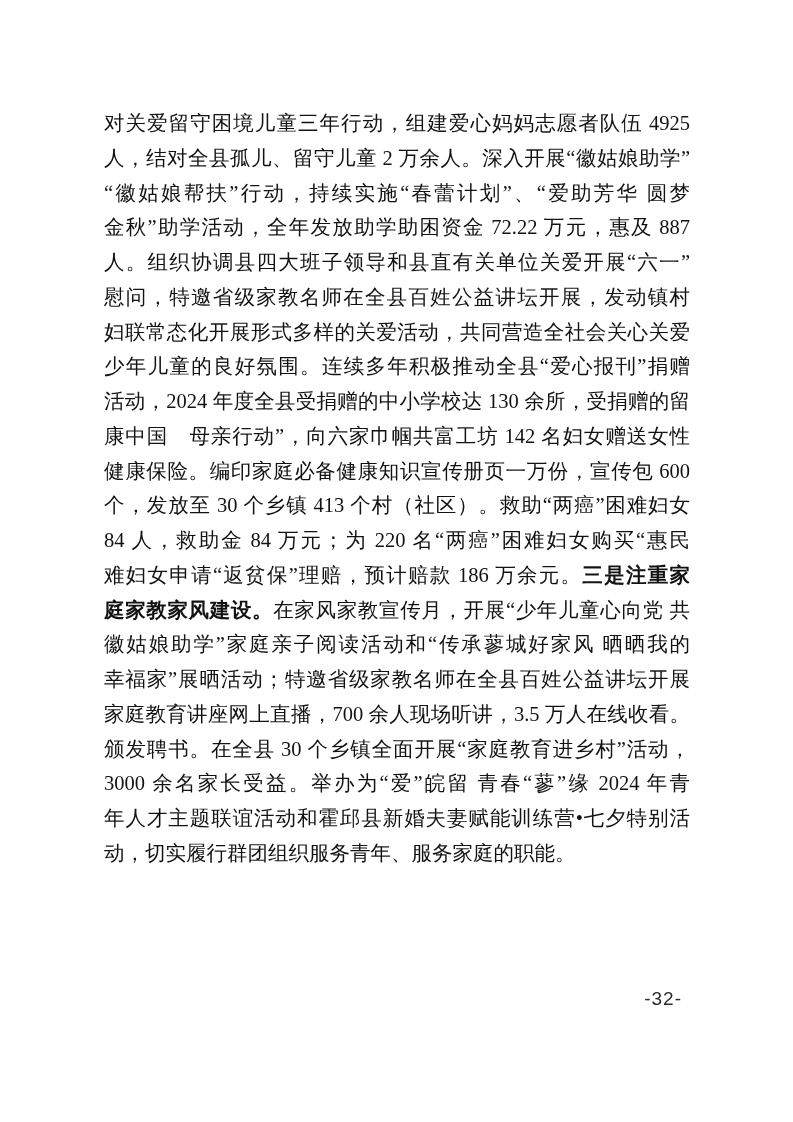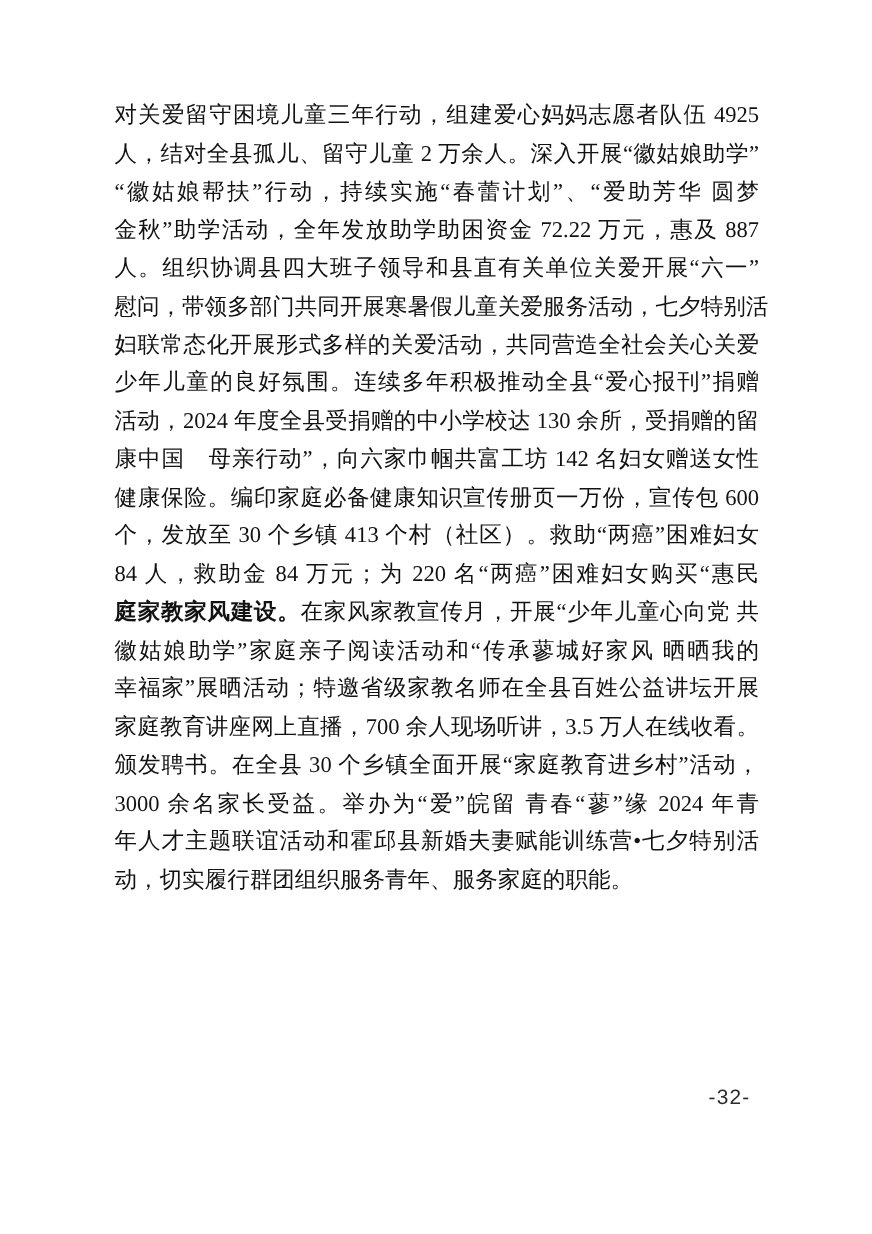--- a/index.html
+++ b/index.html
@@ -11,21 +11,21 @@
     position: relative;
     width: 793px;
     height: 1122px;
     background: #ffffff;
     overflow: hidden;
     font-family: "Liberation Serif", "DejaVu Serif", serif;
   }
   .text-block {
     position: absolute;
     left: 104px;
-    top: 88px;
+    top: 106px;
     width: 586px;
   }
   .line {
     font-size: 20.5px;
     line-height: 34.75px;
     height: 34.75px;
     color: #121212;
     text-align: justify;
     text-align-last: justify;
     white-space: nowrap;
@@ -51,28 +51,29 @@
 </head>
 <body>
 
 <div class="page">
   <div class="text-block">
       <div class="line"><span>对关爱留守困境儿童三年行动，组建爱心妈妈志愿者队伍 4925</span></div>
       <div class="line"><span>人，结对全县孤儿、留守儿童 2 万余人。深入开展“徽姑娘助学”</span></div>
       <div class="line"><span>“徽姑娘帮扶”行动，持续实施“春蕾计划”、“爱助芳华 圆梦</span></div>
       <div class="line"><span>金秋”助学活动，全年发放助学助困资金 72.22 万元，惠及 887</span></div>
       <div class="line"><span>人。组织协调县四大班子领导和县直有关单位关爱开展“六一”</span></div>
-      <div class="line"><span>慰问，带领多部门共同开展寒暑假儿童关爱服务活动，七夕特别活</span></div>
+      <div class="line"><span>慰问，特邀省级家教名师在全县百姓公益讲坛开展，发动镇村</span></div>
       <div class="line"><span>妇联常态化开展形式多样的关爱活动，共同营造全社会关心关爱</span></div>
       <div class="line"><span>少年儿童的良好氛围。连续多年积极推动全县“爱心报刊”捐赠</span></div>
       <div class="line"><span>活动，2024 年度全县受捐赠的中小学校达 130 余所，受捐赠的留</span></div>
       <div class="line"><span>康中国　母亲行动”，向六家巾帼共富工坊 142 名妇女赠送女性</span></div>
       <div class="line"><span>健康保险。编印家庭必备健康知识宣传册页一万份，宣传包 600</span></div>
       <div class="line"><span>个，发放至 30 个乡镇 413 个村（社区）。救助“两癌”困难妇女</span></div>
       <div class="line"><span>84 人，救助金 84 万元；为 220 名“两癌”困难妇女购买“惠民</span></div>
+      <div class="line"><span>难妇女申请“返贫保”理赔，预计赔款 186 万余元。</span><span class="bold">三是注重家</span></div>
       <div class="line"><span class="bold">庭家教家风建设。</span><span>在家风家教宣传月，开展“少年儿童心向党 共</span></div>
       <div class="line"><span>徽姑娘助学”家庭亲子阅读活动和“传承蓼城好家风 晒晒我的</span></div>
       <div class="line"><span>幸福家”展晒活动；特邀省级家教名师在全县百姓公益讲坛开展</span></div>
       <div class="line"><span>家庭教育讲座网上直播，700 余人现场听讲，3.5 万人在线收看。</span></div>
       <div class="line"><span>颁发聘书。在全县 30 个乡镇全面开展“家庭教育进乡村”活动，</span></div>
       <div class="line"><span>3000 余名家长受益。举办为“爱”皖留 青春“蓼”缘 2024 年青</span></div>
       <div class="line"><span>年人才主题联谊活动和霍邱县新婚夫妻赋能训练营•七夕特别活</span></div>
       <div class="line no-justify"><span>动，切实履行群团组织服务青年、服务家庭的职能。</span></div>
     </div>
   <div class="page-number">-32-</div>

